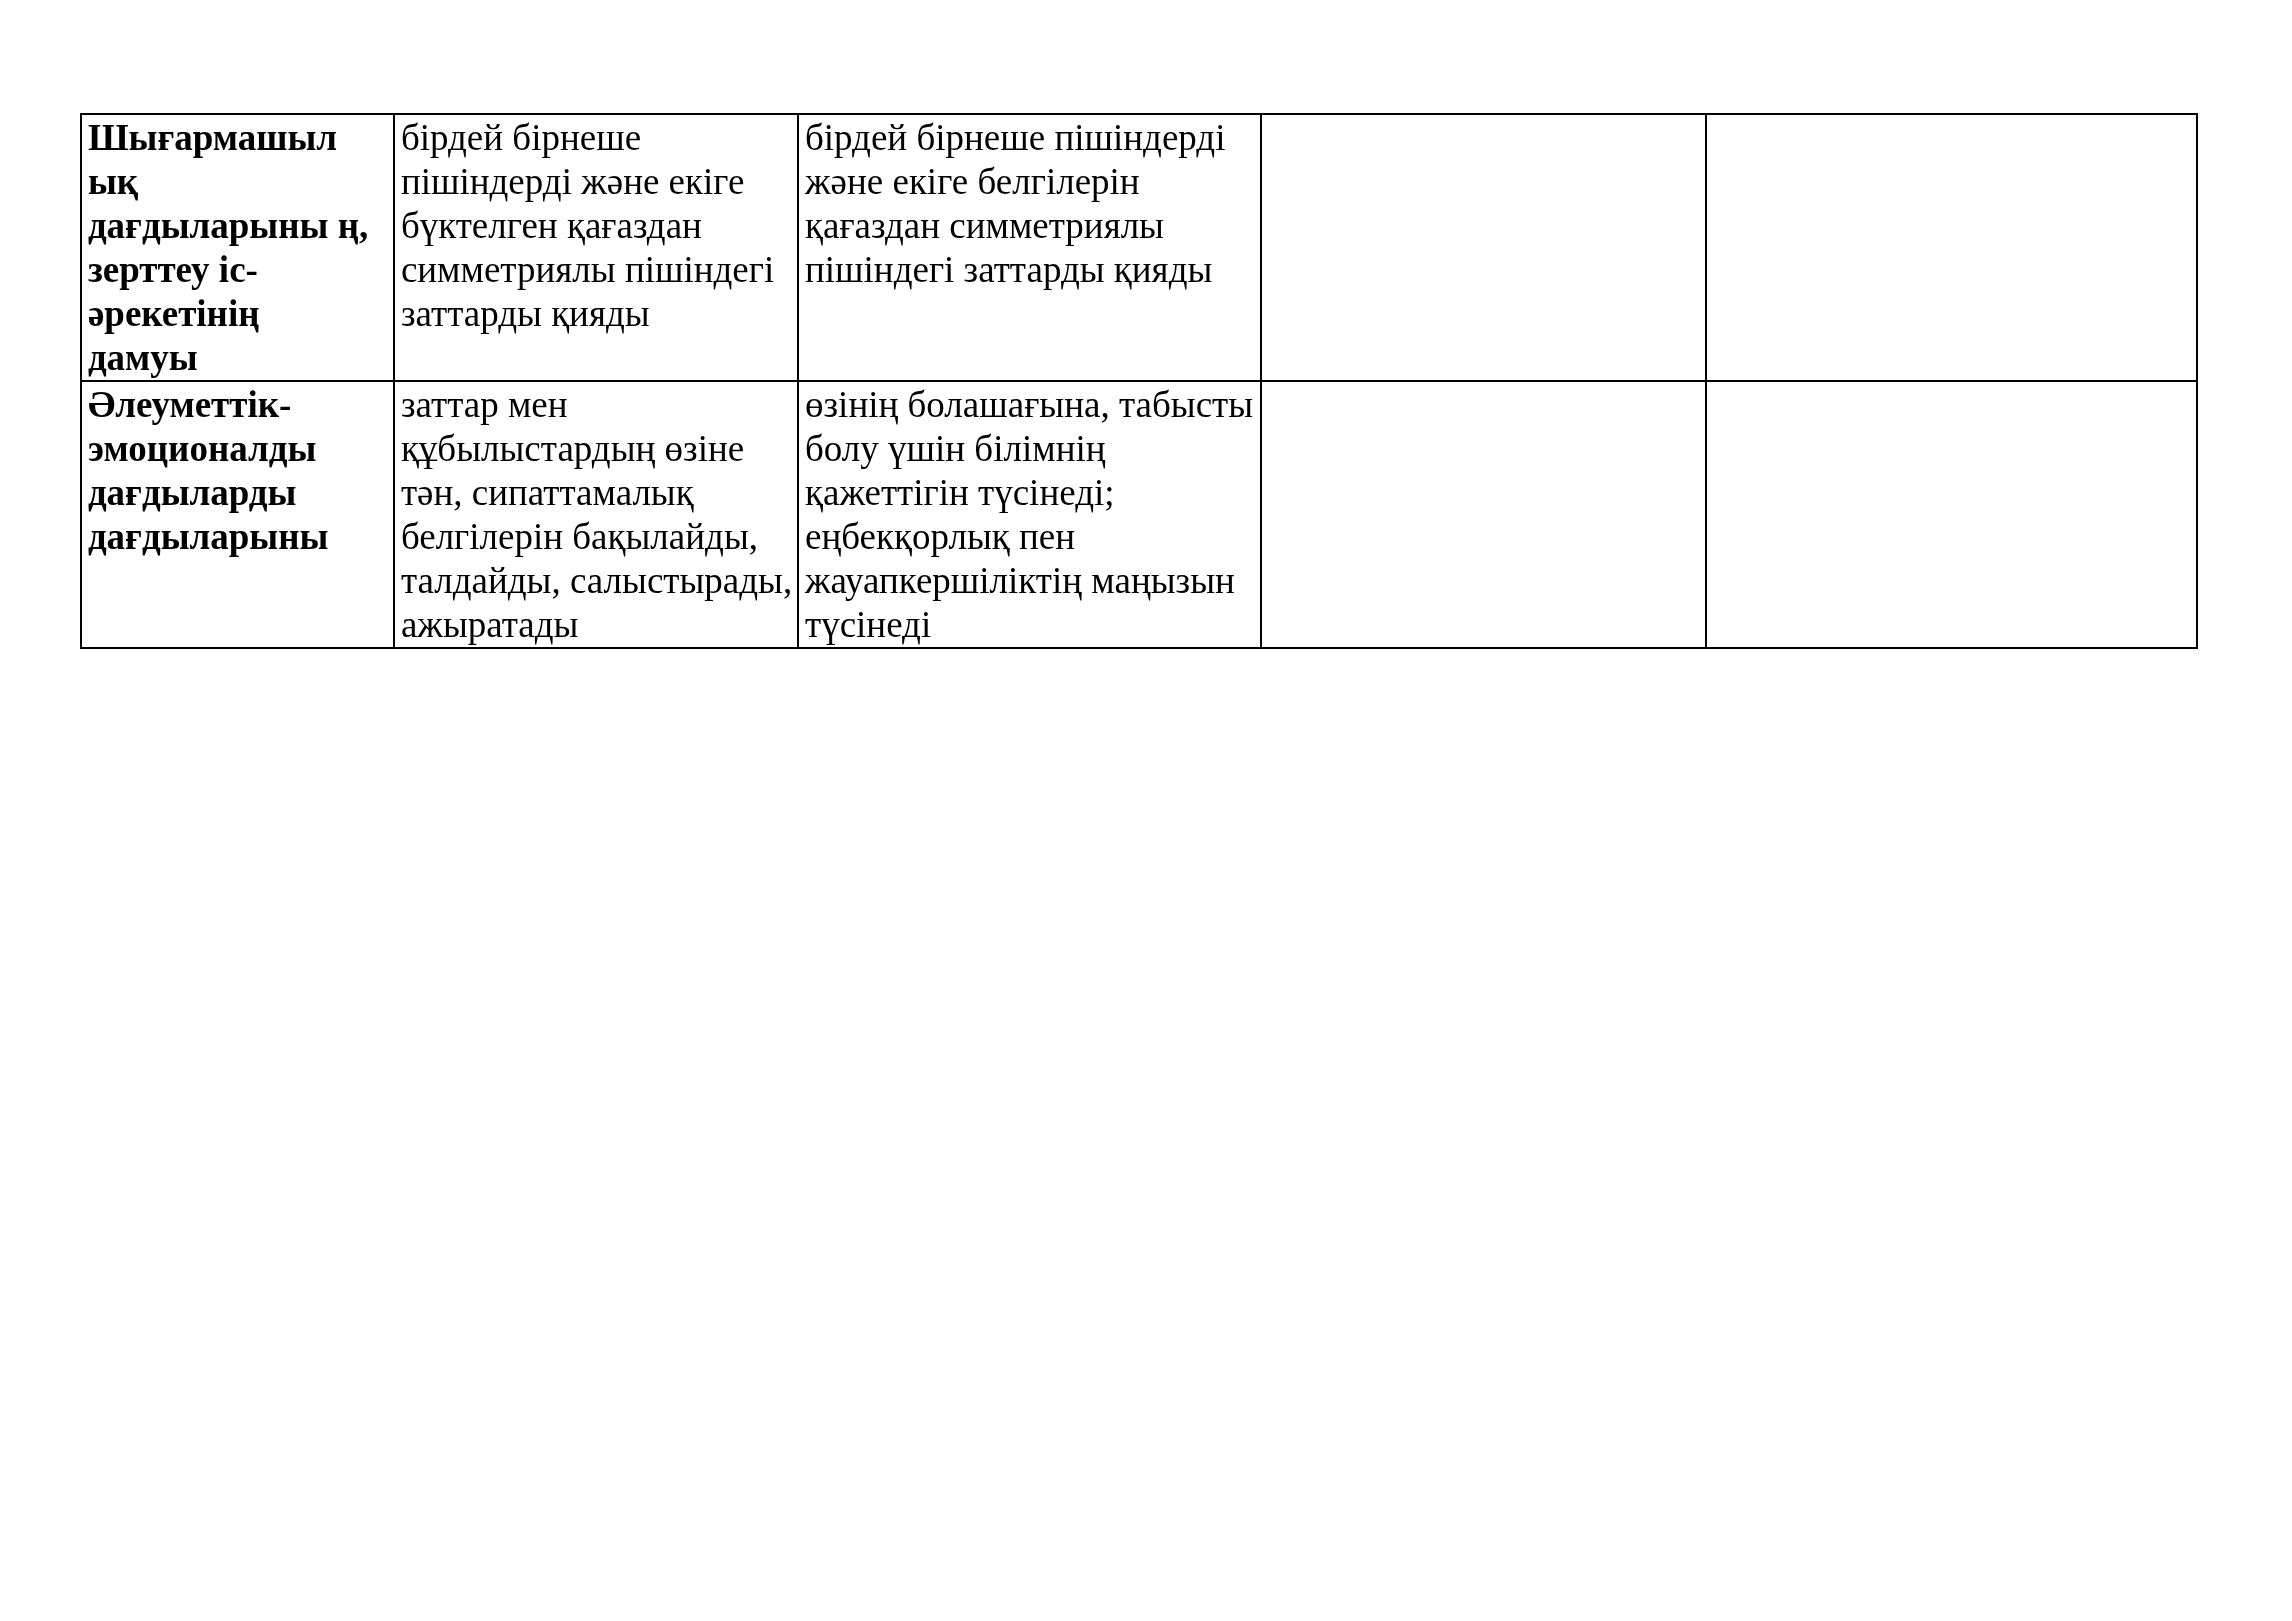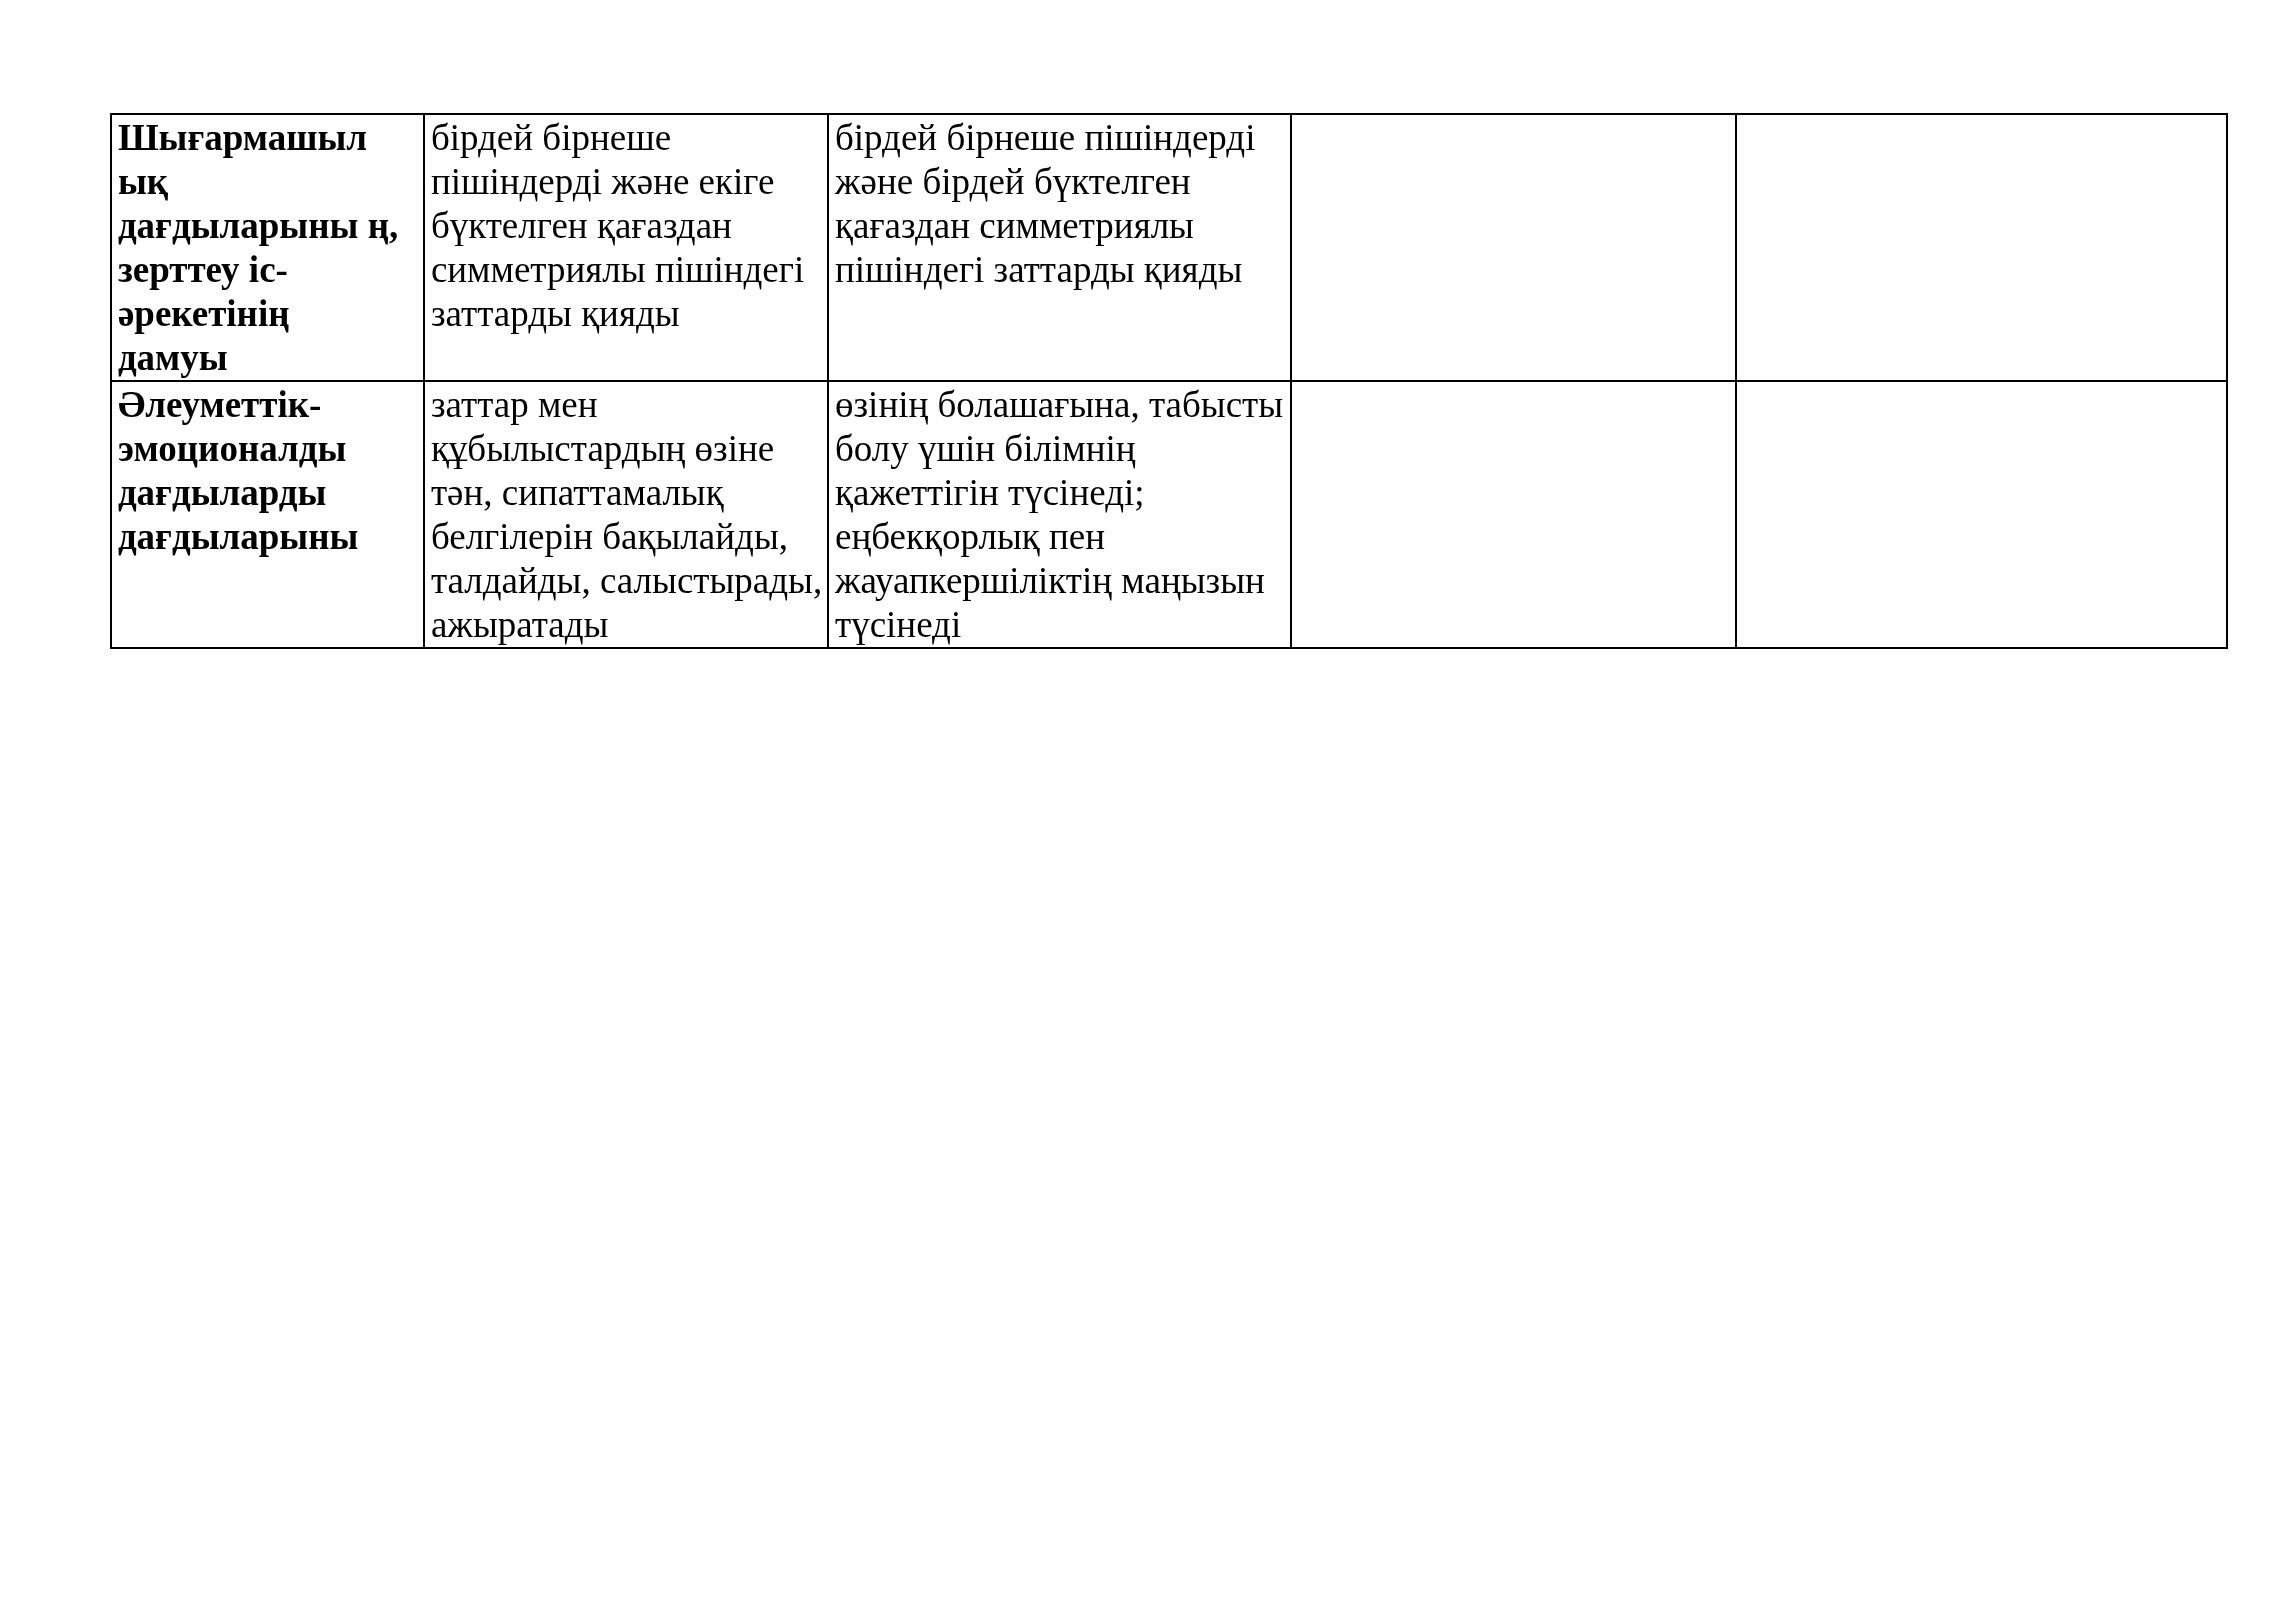--- a/index.html
+++ b/index.html
@@ -10,21 +10,21 @@
   .page {
     position: relative;
     width: 2293px;
     height: 1621px;
     background: #ffffff;
     font-family: "Liberation Serif", serif;
     overflow: hidden;
   }
   table.doc-table {
     position: absolute;
-    left: 110px;
+    left: 80px;
     top: 113px;
     border-collapse: collapse;
     table-layout: fixed;
     border: 2.9px solid #000000;
     padding-left: 20px;
   }
   table.doc-table td {
     border-left: 2px solid #000000;
     border-right: 2px solid #000000;
     border-top: 2.9px solid #000000;
@@ -67,21 +67,21 @@
 дағдыларыны ң,
 зерттеу іс-
 әрекетінің
 дамуы</td>
         <td>бірдей бірнеше
 пішіндерді және екіге
 бүктелген қағаздан
 симметриялы пішіндегі
 заттарды қияды</td>
         <td>бірдей бірнеше пішіндерді
-және бірдей бүктелген
+және екіге белгілерін
 қағаздан симметриялы
 пішіндегі заттарды қияды</td>
         <td></td>
         <td></td>
       </tr>
       <tr class="row-2">
         <td class="bold-cell">Әлеуметтік-
 эмоционалды
 дағдыларды
 дағдыларыны</td>

